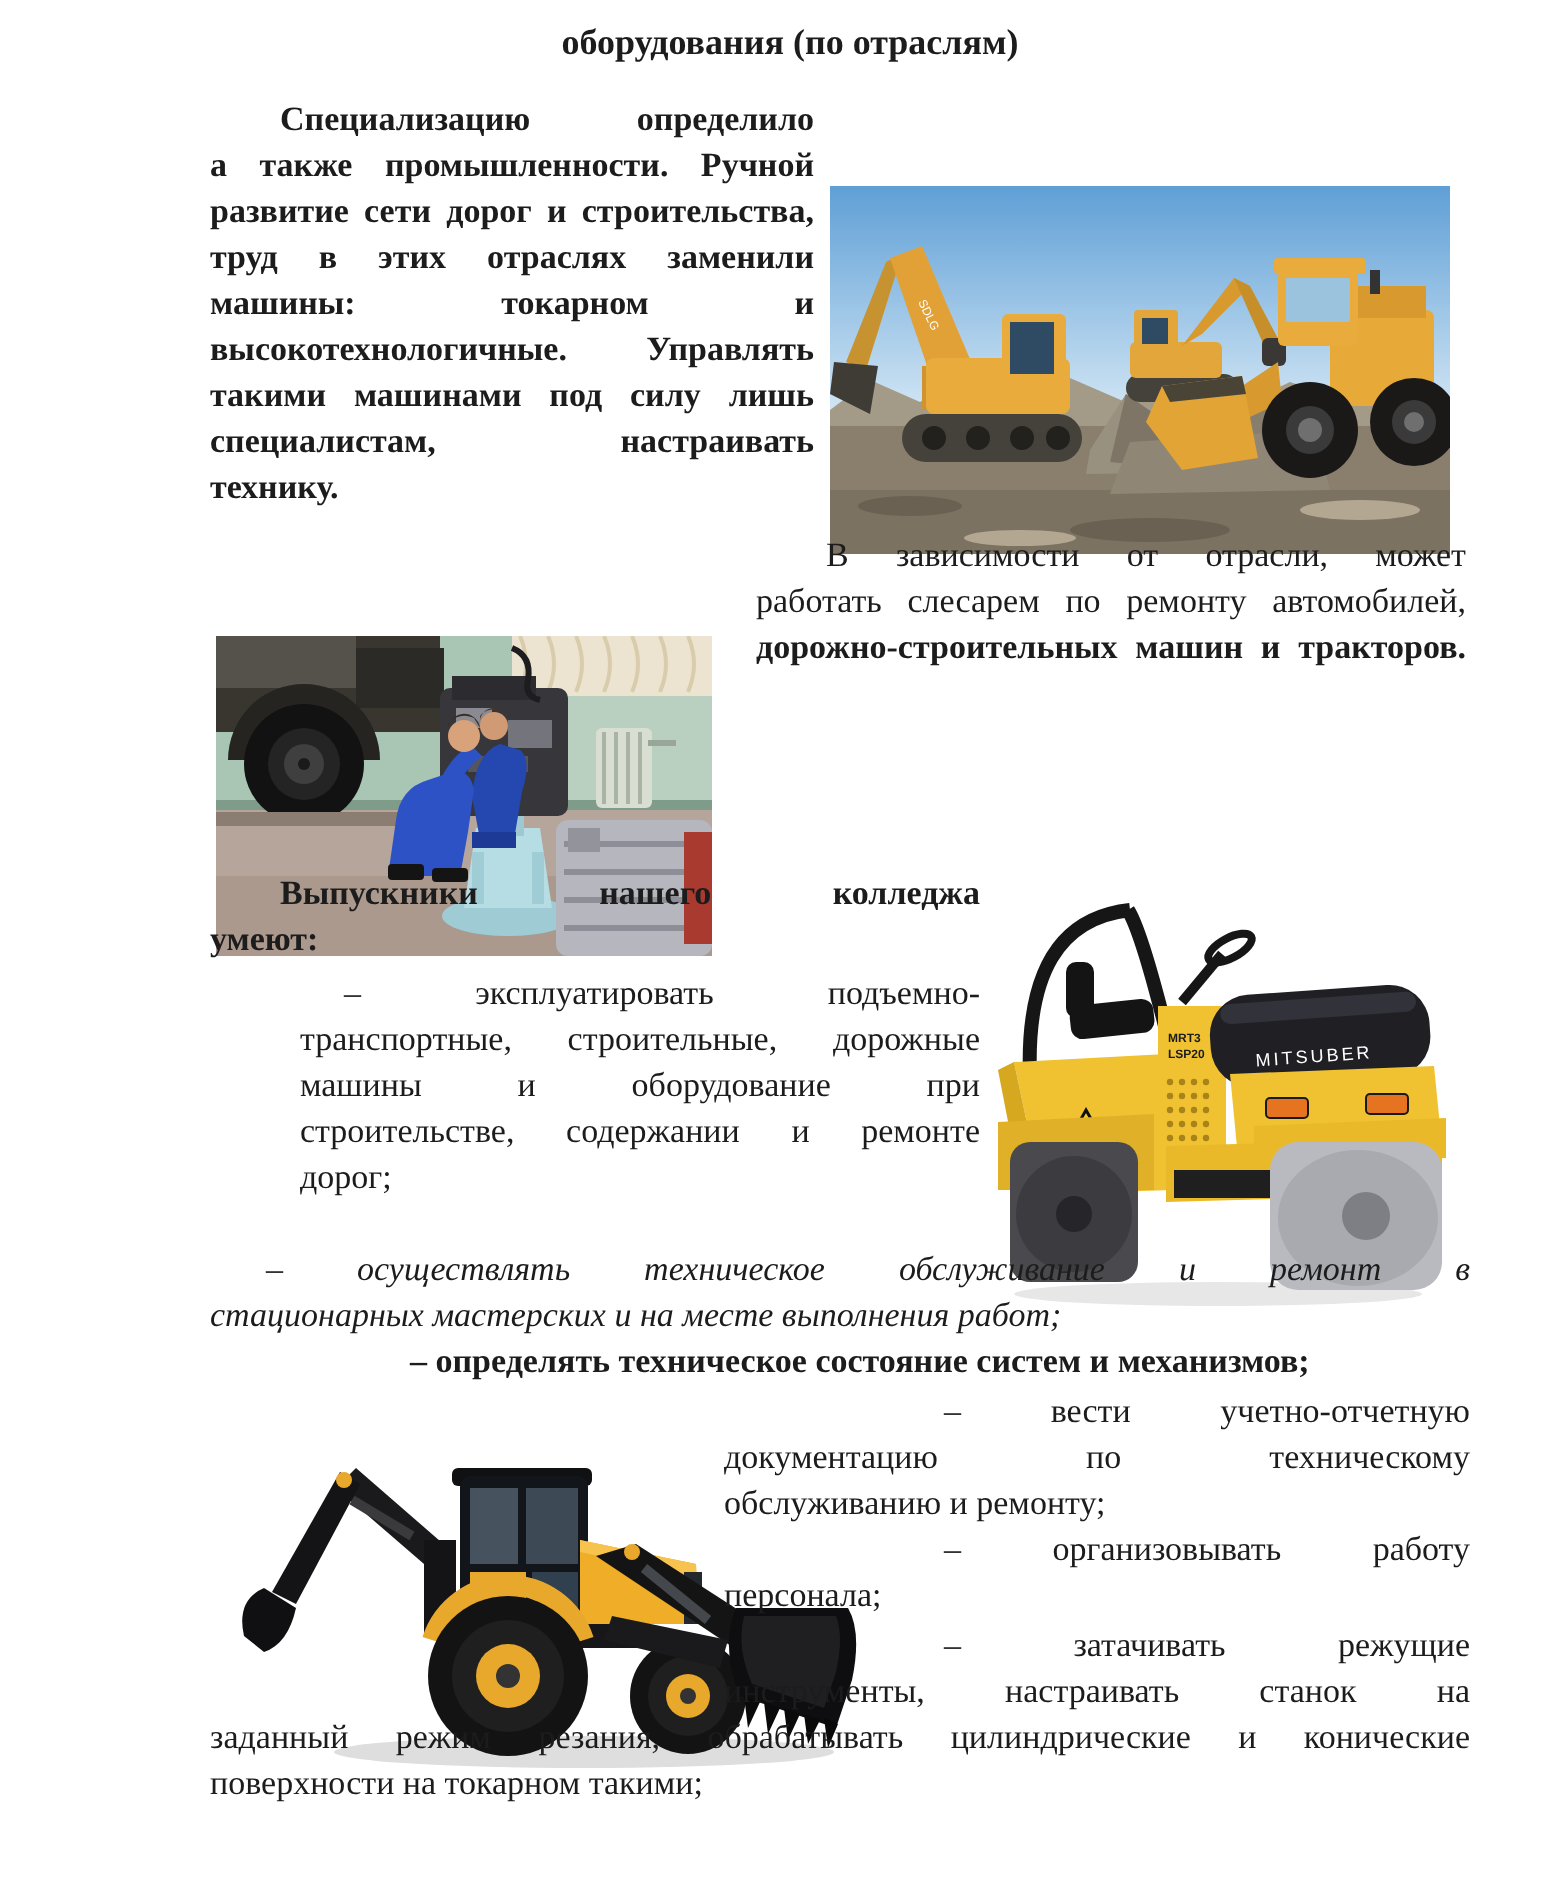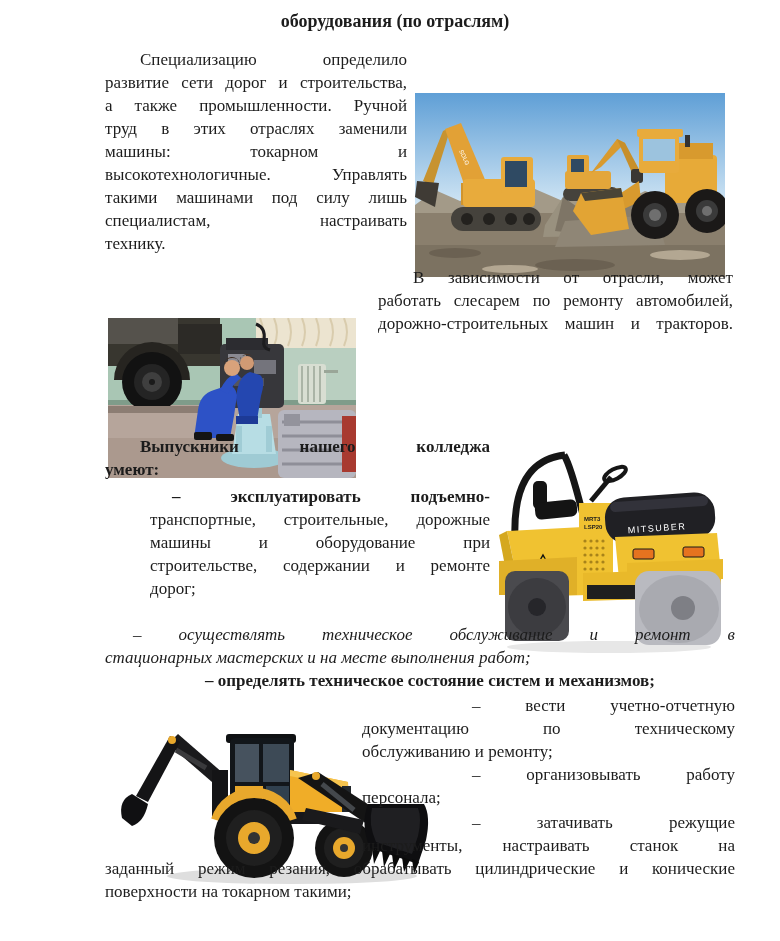--- a/index.html
+++ b/index.html
@@ -3,41 +3,41 @@
 <meta charset="utf-8">
 <style>
   html,body{margin:0;padding:0;background:#ffffff;}
   .page{position:relative;width:780px;height:941px;background:#ffffff;overflow:hidden;
         font-family:"Liberation Serif","DejaVu Serif",serif;color:#1c1c1c;}
   .content{position:relative;margin-left:105px;width:630px;padding-top:8px;}
 
   
   .ln{line-height:23px;font-size:17px;text-align:justify;text-align-last:justify;}
   .ln.last{text-align-last:left;}
-  .stretch-last .ln.last{text-align-last:justify;}
+  .stretch-last .ln.last{text-align-last:justify;font-weight:bold;}
   .tl{line-height:26px;font-size:18px;font-weight:bold;text-align:center;text-align-last:center;}
 
   
   .title-block{width:580px;margin-bottom:14px;}
-  .intro{width:302px;}
+  .intro{width:302px;font-weight:bold;}
   .industry{width:355px;margin-left:273px;margin-top:11px;}
   .skills-heading{width:385px;margin-top:100px;font-weight:bold;}
   .skill1{width:340px;margin-left:45px;margin-top:4px;}
   .skill2{width:630px;margin-top:23px;font-style:italic;}
   .skill3{width:630px;font-weight:bold;}
   .skill4{width:373px;margin-left:257px;margin-top:2px;}
   .skill5{width:373px;margin-left:257px;}
   .skill6{width:630px;margin-top:2px;}
   .skill6 .ln:nth-child(-n+2){margin-left:257px;}
 
   
   .intro .ln:first-child{padding-left:35px;}
   .industry .ln:first-child{padding-left:35px;}
   .skills-heading .ln:first-child{padding-left:35px;}
-  .skill1 .ln:first-child{padding-left:22px;font-weight:bold;}
+  .skill1 .ln:first-child{padding-left:22px;}
   .skill2 .ln:first-child{padding-left:28px;}
   .skill3 .ln:first-child{padding-left:100px;}
   .skill4 .ln:first-child{padding-left:110px;}
   .skill5 .ln:first-child{padding-left:110px;}
   .skill6 .ln:first-child{padding-left:110px;}
 
   .photo{position:absolute;}
   .photo svg{display:block;}
 </style>
 </head>
@@ -310,22 +310,22 @@
   </div>
 
   <div class="content">
 
     <div class="title-block">
         <div class="tl last">оборудования (по отраслям)</div>
       </div>
 
     <div class="intro">
         <div class="ln">Специализацию определило</div>
+        <div class="ln">а также промышленности. Ручной</div>
         <div class="ln">развитие сети дорог и строительства,</div>
-        <div class="ln">а также промышленности. Ручной</div>
         <div class="ln">труд в этих отраслях заменили</div>
         <div class="ln">машины: токарном и</div>
         <div class="ln">высокотехнологичные. Управлять</div>
         <div class="ln">такими машинами под силу лишь</div>
         <div class="ln">специалистам, настраивать</div>
         <div class="ln last">технику.</div>
       </div>
 
     <div class="industry stretch-last">
         <div class="ln">В зависимости от отрасли, может</div>

